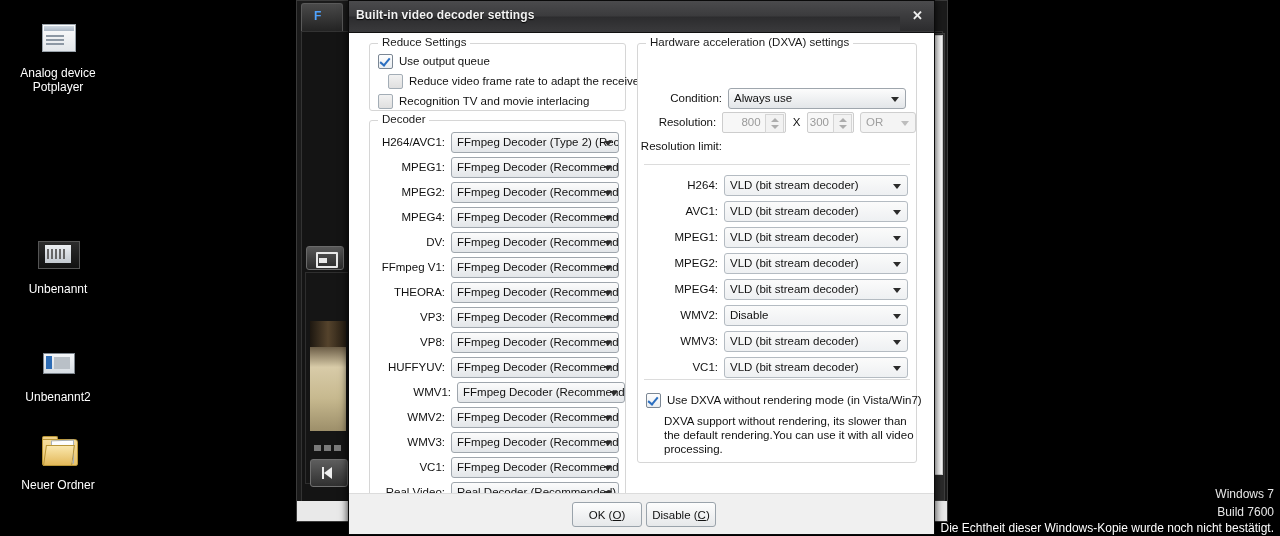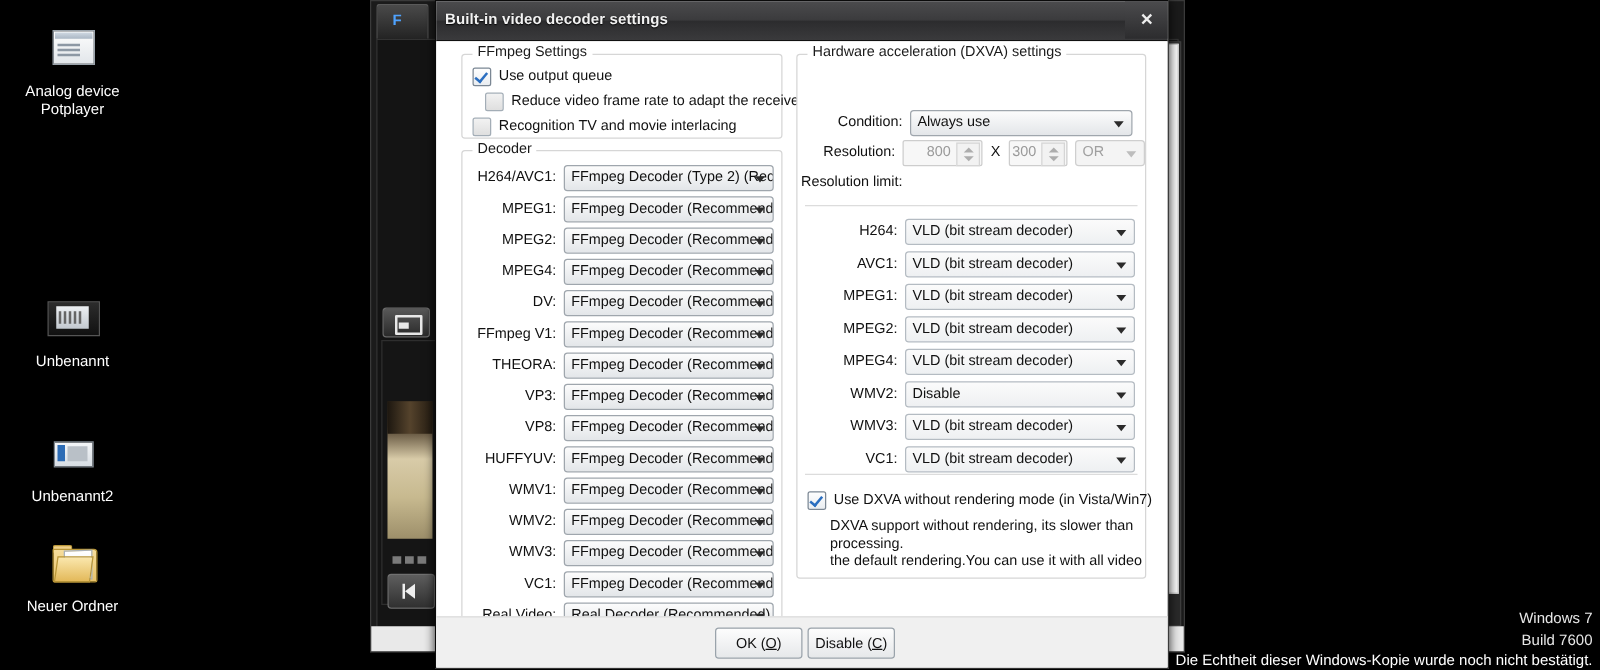--- a/index.html
+++ b/index.html
@@ -232,21 +232,21 @@
     <div class="dlg-title">
       <div class="txt">Built-in video decoder settings</div>
       <div class="dlg-close">
         <span>✕</span>
       </div>
     </div>
 
     <div class="dlg-body">
 
       <div class="grp" style="left:20px;top:10px;width:255px;height:66px;">
-        <div class="cap">FFmpeg Settings</div>
+        <div class="cap">Reduce Settings</div>
 
         <div class="cbrow" style="top:9px;">
           <div class="cbox on"></div>
           <div class="cblabel">Use output queue</div>
         </div>
         <div class="cbrow" style="top:29px;padding-left:10px;">
           <div class="cbox off"></div>
           <div class="cblabel">Reduce video frame rate to adapt the receiver</div>
         </div>
         <div class="cbrow" style="top:49px;">
@@ -320,21 +320,21 @@
               <div class="arw"></div>
             </div>
           </div>
           <div class="row" style="left: 0px; top: 235px; width: 255px;">
             <div class="rlabel" style="width: 75px;">HUFFYUV:</div>
             <div class="combo" style="margin-left: 6px; width: 168px;">
               <div class="v">FFmpeg Decoder (Recommend</div>
               <div class="arw"></div>
             </div>
           </div>
-          <div class="row" style="left: 0px; top: 260px; width: 255px;">
+          <div class="row" style="left: 0px; top: 260px; width: 255px; justify-content: flex-end;">
             <div class="rlabel" style="width: 75px;">WMV1:</div>
             <div class="combo" style="margin-left: 6px; width: 168px;">
               <div class="v">FFmpeg Decoder (Recommend</div>
               <div class="arw"></div>
             </div>
           </div>
           <div class="row" style="left: 0px; top: 285px; width: 255px;">
             <div class="rlabel" style="width: 75px;">WMV2:</div>
             <div class="combo" style="margin-left: 6px; width: 168px;">
               <div class="v">FFmpeg Decoder (Recommend</div>
@@ -464,22 +464,22 @@
           </div>
 
         <div style="position:absolute;left:6px;top:335px;width:266px;height:1px;background:#dcdcdc;"></div>
 
         <div class="cbrow" style="left:8px;top:348px;">
           <div class="cbox on"></div>
           <div class="cblabel">Use DXVA without rendering mode (in Vista/Win7)</div>
         </div>
         <div class="note" style="left:26px;top:370px;width:250px;">
           <div>DXVA support without rendering, its slower than</div>
+          <div>the default rendering.You can use it with all video</div>
           <div>processing.</div>
-          <div>the default rendering.You can use it with all video</div>
         </div>
       </div>
 
     </div>
 
     <div class="dlg-footer">
       <div class="btn" style="left:223px;top:8px;width:68px;">
         <span>OK (</span>
           <u>O</u>
           <span>)</span>

